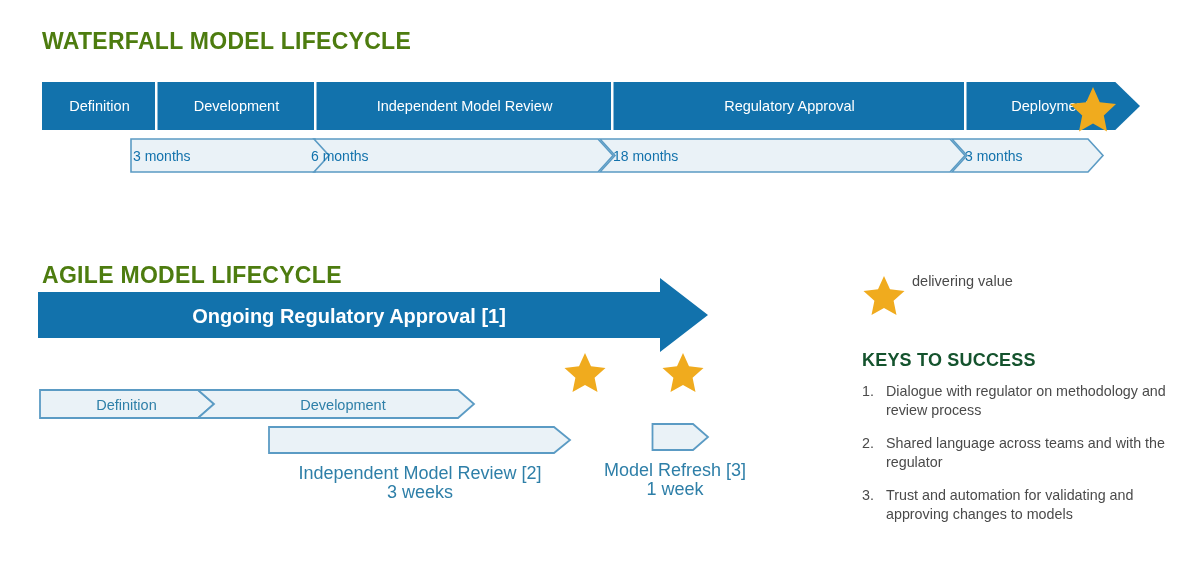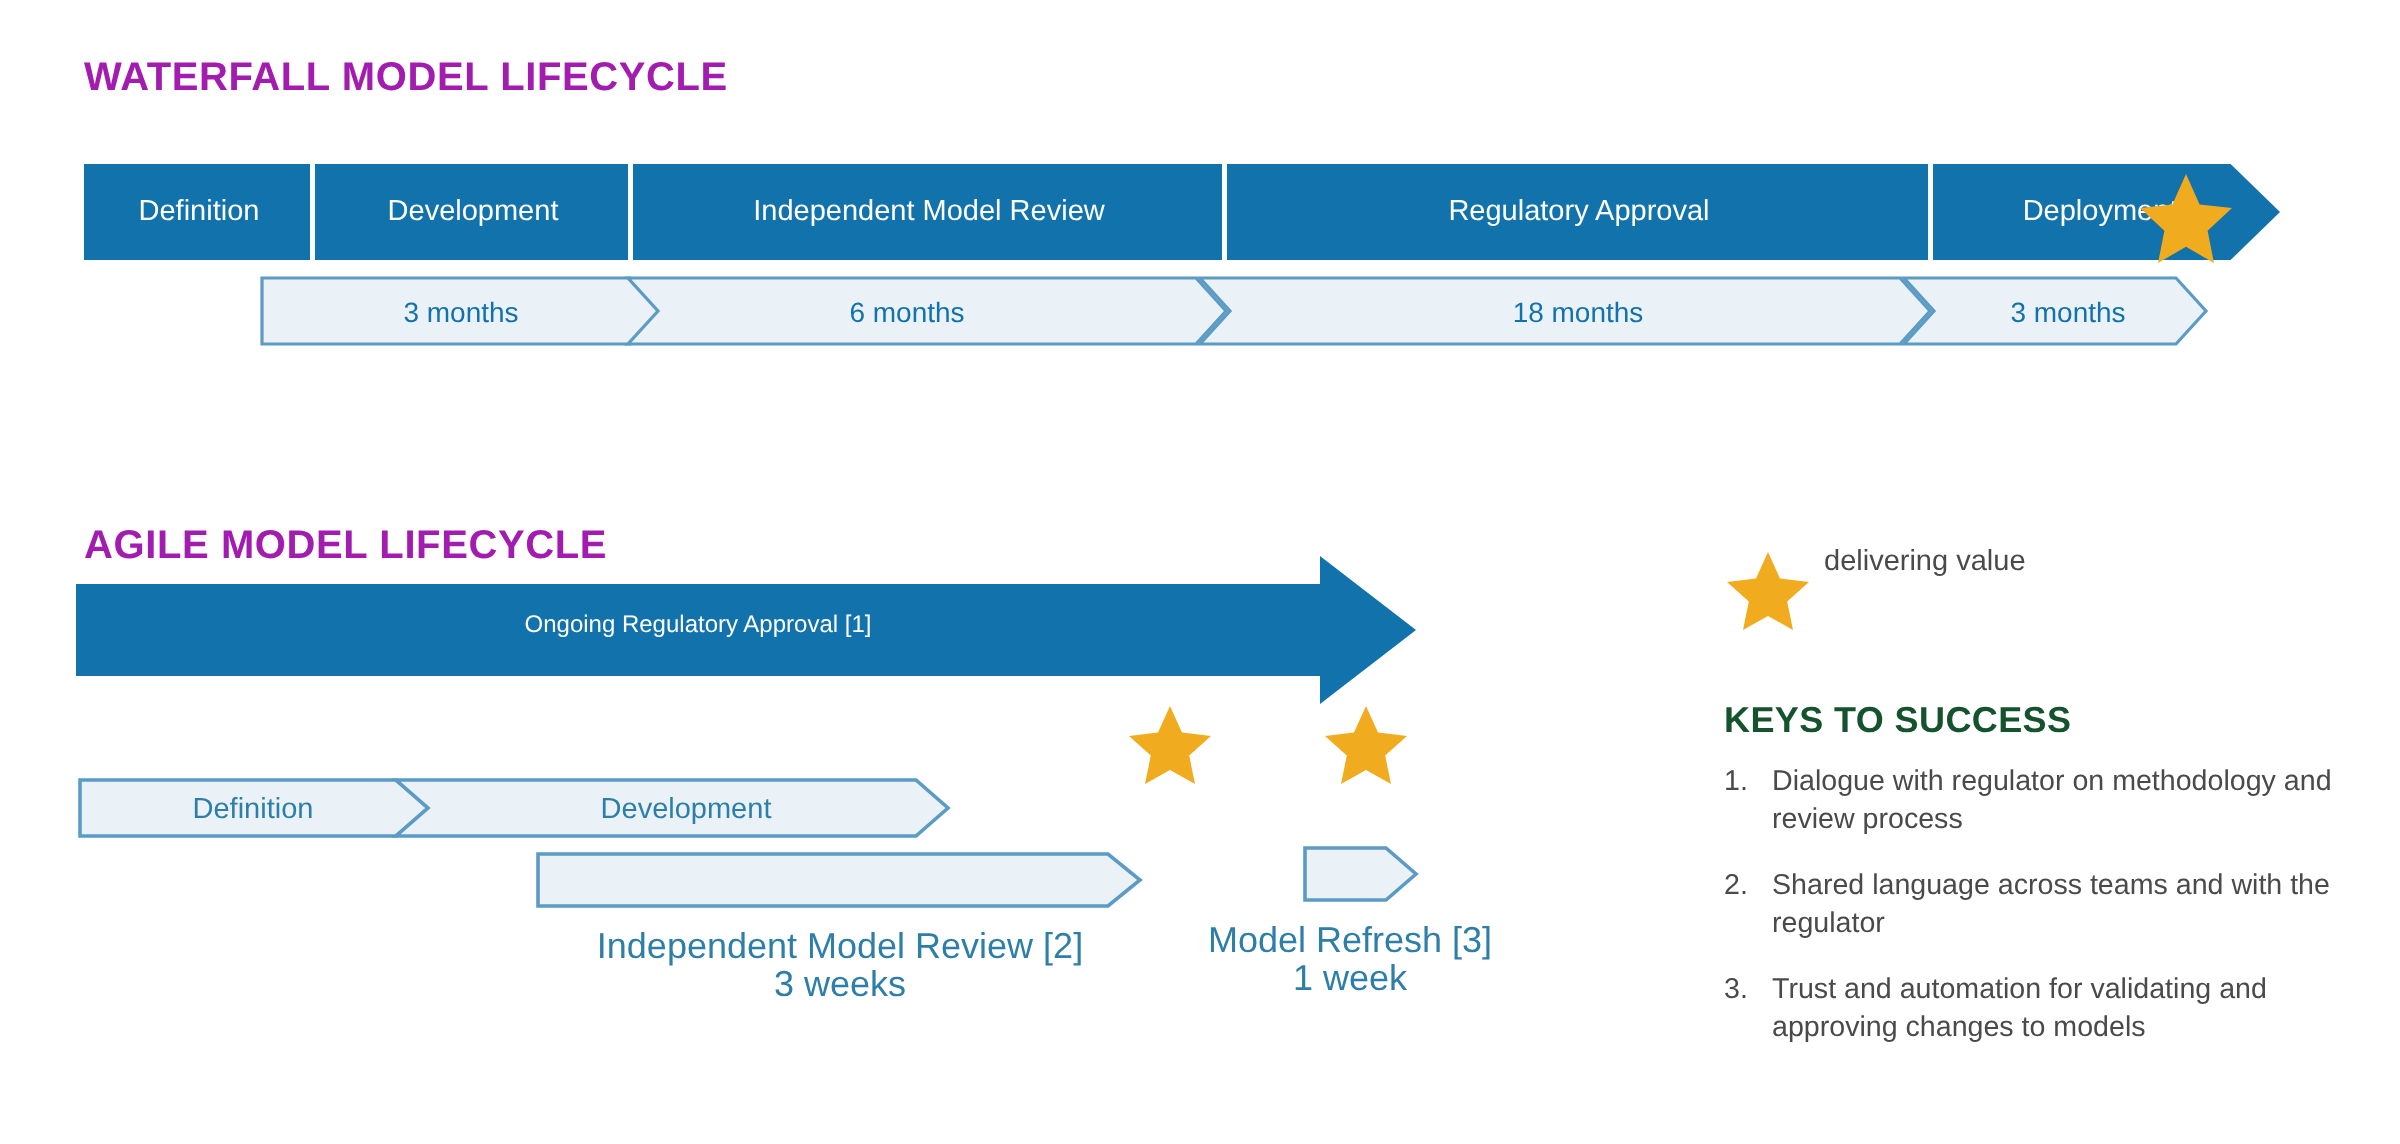--- a/index.html
+++ b/index.html
@@ -9,23 +9,23 @@
     font-family:"Liberation Sans", sans-serif;
     color:#333;
     position:relative;
     overflow:hidden;
   }
   .root{position:absolute;inset:0;}
 
   .h1{
     position:absolute;
     font-weight:bold;
-    font-size:20px;
+    font-size:23px;
     letter-spacing:.3px;
-    color:#a21caf;
+    color:#4d7c0f;
   }
   #wf-title{left:42px;top:28px;}
   #ag-title{left:42px;top:262px;}
 
   
   #wf-bar{position:absolute;left:42px;top:82px;width:1098px;height:48px;}
   #wf-bar svg{display:block;}
   .wf-label{
     position:absolute;
     color:#ffffff;
@@ -36,31 +36,30 @@
     white-space:nowrap;
   }
 
   
   #wf-dur{position:absolute;left:130px;top:138px;width:980px;height:36px;}
   .dur-label{
     position:absolute;
     top:146px;
     color:#1272AC;
     font-size:14px;
-    text-align:center;
     white-space:nowrap;
     line-height:20px;
   }
 
   
   #ag-arrow{position:absolute;left:38px;top:278px;width:670px;height:74px;}
   #ag-arrow-label{
     position:absolute;
     left:38px;top:305px;width:622px;
-    text-align:center;color:#fff;font-size:12px;white-space:nowrap;
+    text-align:center;color:#fff;font-size:20px;white-space:nowrap;font-weight:bold;
   }
 
   
   #ag-chev{position:absolute;left:38px;top:388px;width:440px;height:32px;}
   .ag-label{
     position:absolute;top:396px;color:#2E7FA8;font-size:14.5px;
     text-align:center;white-space:nowrap;line-height:18px;
   }
 
   #ag-imr{position:absolute;left:268px;top:426px;width:304px;height:28px;}

